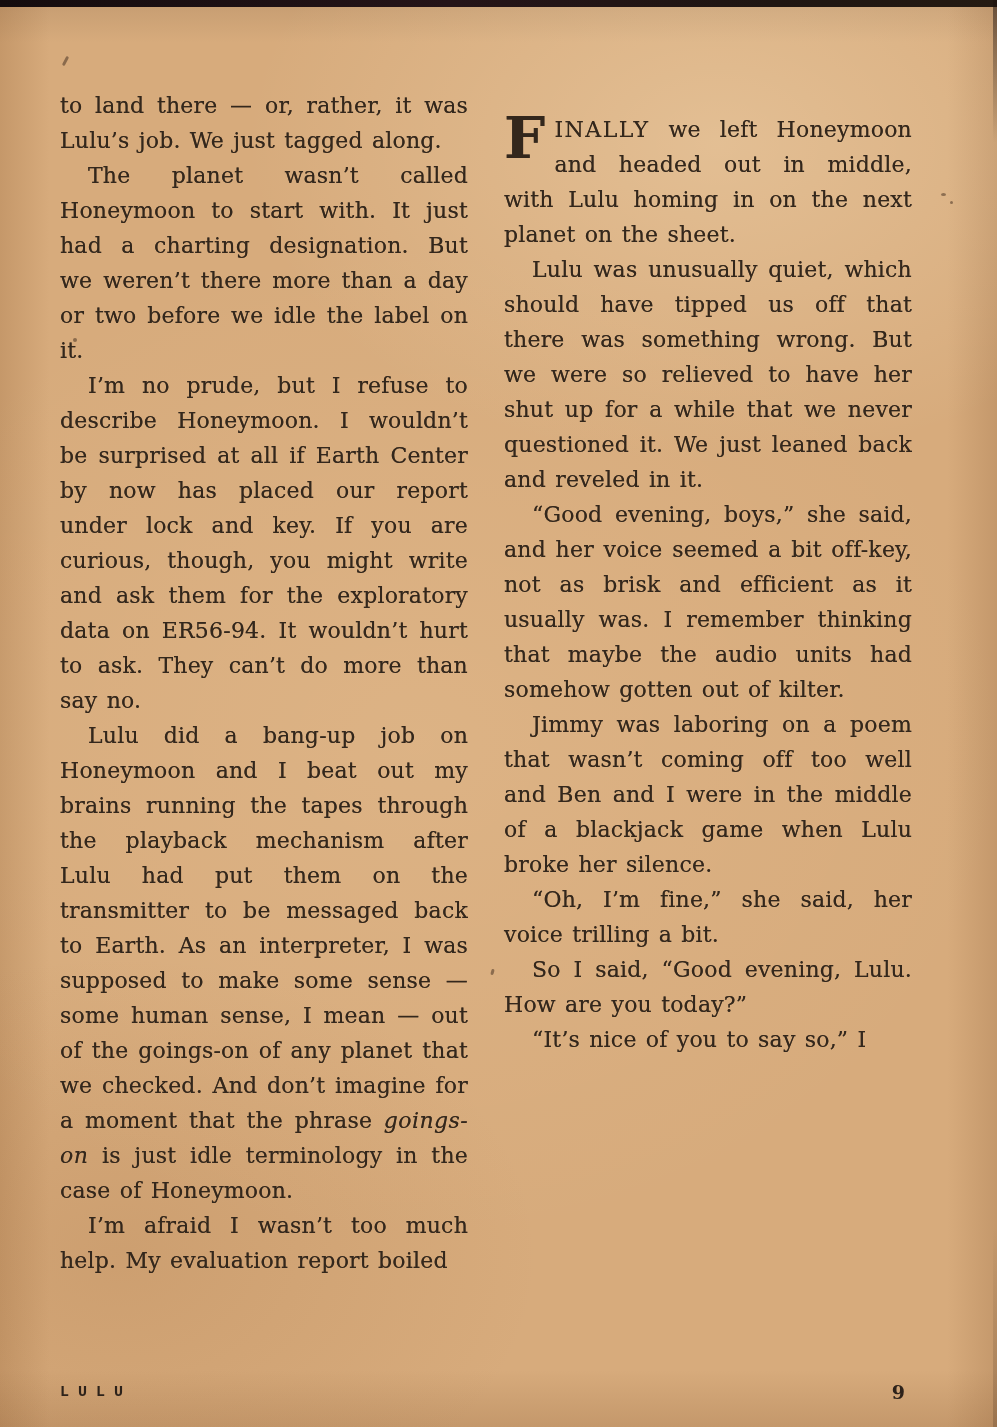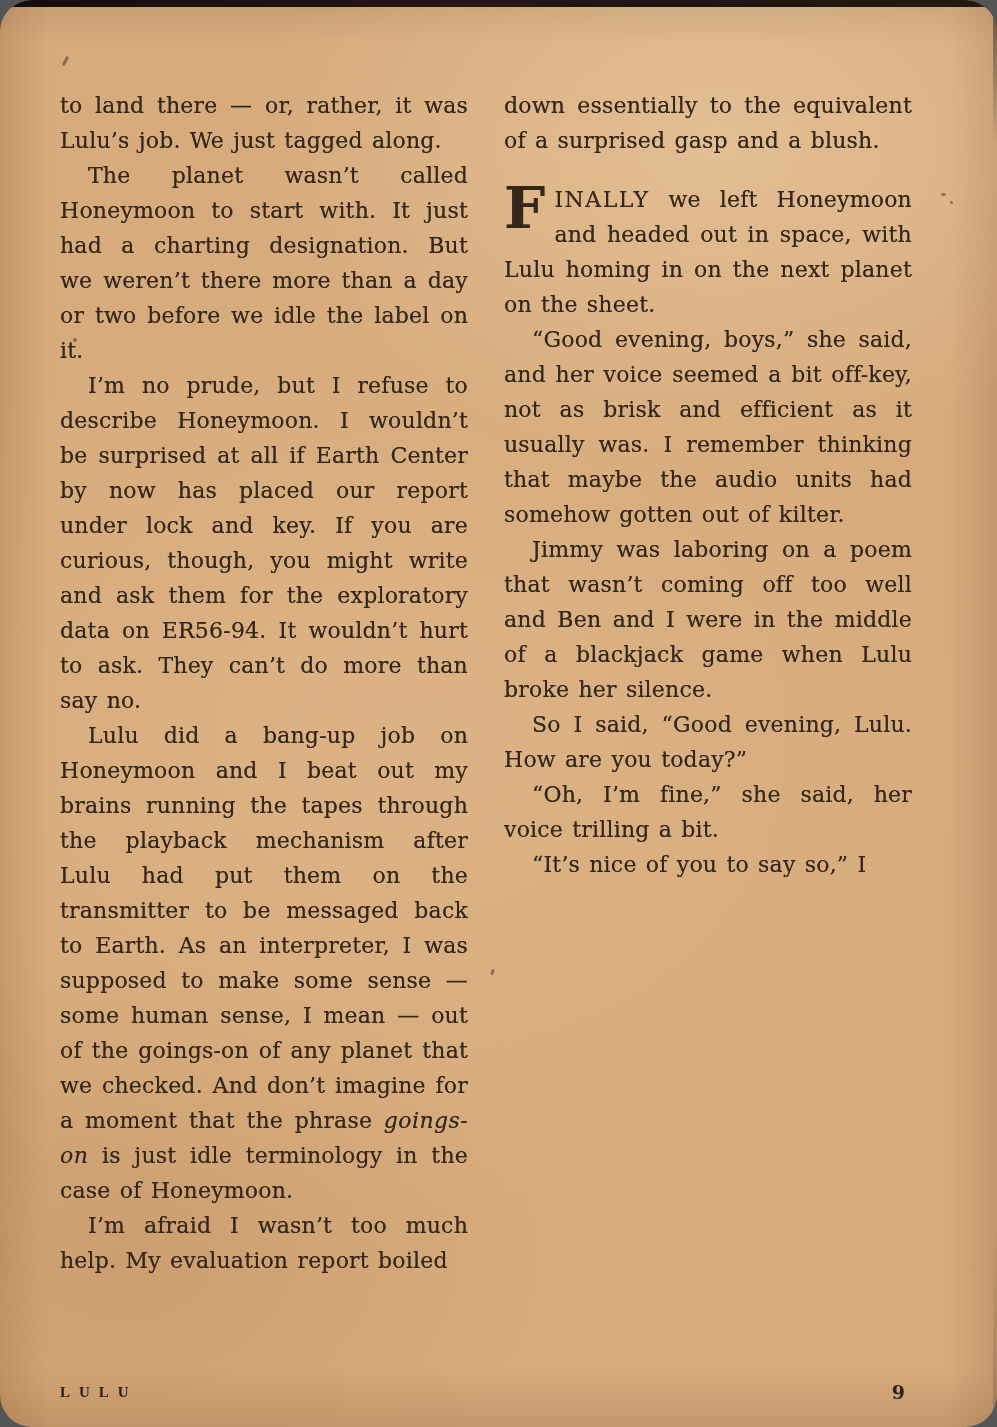--- a/index.html
+++ b/index.html
@@ -9,21 +9,20 @@
     overflow:hidden;
     background-color:#d7ab7c;
     background-image:
       radial-gradient(ellipse 760px 520px at 72% 10%, rgba(255,236,202,0.30), rgba(255,236,202,0) 62%),
       radial-gradient(ellipse 900px 760px at 42% 52%, rgba(255,226,186,0.14), rgba(255,226,186,0) 66%),
       radial-gradient(ellipse 700px 500px at 12% 88%, rgba(150,95,48,0.16), rgba(150,95,48,0) 60%),
       linear-gradient(90deg, rgba(125,75,32,0.20) 0%, rgba(125,75,32,0) 5%, rgba(125,75,32,0) 95%, rgba(110,65,30,0.18) 100%),
       linear-gradient(0deg, rgba(110,65,30,0.18) 0%, rgba(110,65,30,0) 4%, rgba(110,65,30,0) 97%, rgba(40,25,18,0.10) 100%);
     font-family:"DejaVu Serif","Liberation Serif",serif;
     color:#33271c;
-    border-radius:32px;
   }
   .topbar{
     position:absolute;top:0;left:0;width:100%;height:7px;
     background:linear-gradient(90deg,#140c0e 0%,#251418 45%,#1f1612 78%,#241a12 100%);
   }
   .right-edge{
     position:absolute;right:0;top:0;width:4px;height:100%;
     background:linear-gradient(180deg,rgba(28,18,14,0.55) 0%,rgba(28,18,14,0) 10%,rgba(28,18,14,0) 86%,rgba(70,45,26,0.25) 100%);
   }
   .columns{
@@ -45,21 +44,21 @@
   .dropcap{
     float:left;
     font-size:58px;
     line-height:47px;
     font-weight:bold;
     margin:3px 9px 0 0;
   }
   .lead{letter-spacing:1.5px;}
   .footer-left{
     position:absolute;left:60px;bottom:26px;
-    font-family:Liberation Serif, serif;
+    font-family:Liberation Mono, monospace;
     font-weight:bold;font-size:15px;letter-spacing:9px;
     color:#2d221a;
   }
   .footer-right{
     position:absolute;right:92px;bottom:24px;
     font-weight:bold;font-size:19px;color:#2d221a;
   }
   .speck{position:absolute;background:#4a3424;border-radius:50%;opacity:0.55;}
   #speck1{left:64px;top:56px;width:3px;height:10px;transform:rotate(28deg);border-radius:2px;}
   #speck2{left:73px;top:338px;width:4px;height:4px;}
@@ -85,26 +84,26 @@
 
     <div class="col">
       <p>to land there — or, rather, it was Lulu’s job. We just tagged along.</p>
       <p class="ind">The planet wasn’t called Honeymoon to start with. It just had a charting designation. But we weren’t there more than a day or two before we idle the label on it.</p>
       <p class="ind">I’m no prude, but I refuse to describe Honeymoon. I wouldn’t be surprised at all if Earth Center by now has placed our report under lock and key. If you are curious, though, you might write and ask them for the exploratory data on ER56-94. It wouldn’t hurt to ask. They can’t do more than say no.</p>
       <p class="ind"><span>Lulu did a bang-up job on Honeymoon and I beat out my brains running the tapes through the playback mechanism after Lulu had put them on the transmitter to be messaged back to Earth. As an interpreter, I was supposed to make some sense — some human sense, I mean — out of the goings-on of any planet that we checked. And don’t imagine for a moment that the phrase </span><i>goings-on</i><span> is just idle terminology in the case of Honeymoon.</span></p>
       <p class="ind">I’m afraid I wasn’t too much help. My evaluation report boiled</p>
     </div>
 
     <div class="col">
-      <p>down essentially to the equivalent of a surprised gasp and a blush.</p>
-      <p class="gap-top"><span class="dropcap">F</span><span class="lead">INALLY</span><span> we left Honeymoon and headed out in space, with Lulu homing in on the next planet on the sheet.</span></p>
+      <p class="gap-top"><span class="dropcap">F</span><span class="lead">INALLY</span><span> we left Honeymoon and headed out in middle, with Lulu homing in on the next planet on the sheet.</span></p>
+      <p class="ind">Lulu was unusually quiet, which should have tipped us off that there was something wrong. But we were so relieved to have her shut up for a while that we never questioned it. We just leaned back and reveled in it.</p>
       <p class="ind">“Good evening, boys,” she said, and her voice seemed a bit off-key, not as brisk and efficient as it usually was. I remember thinking that maybe the audio units had somehow gotten out of kilter.</p>
       <p class="ind">Jimmy was laboring on a poem that wasn’t coming off too well and Ben and I were in the middle of a blackjack game when Lulu broke her silence.</p>
+      <p class="ind">“Oh, I’m fine,” she said, her voice trilling a bit.</p>
       <p class="ind">So I said, “Good evening, Lulu. How are you today?”</p>
-      <p class="ind">“Oh, I’m fine,” she said, her voice trilling a bit.</p>
       <p class="ind">“It’s nice of you to say so,” I</p>
     </div>
 
   </div>
 
   <div class="footer-left">LULU</div>
   <div class="footer-right">9</div>
 </div>
 
 </body></html>

